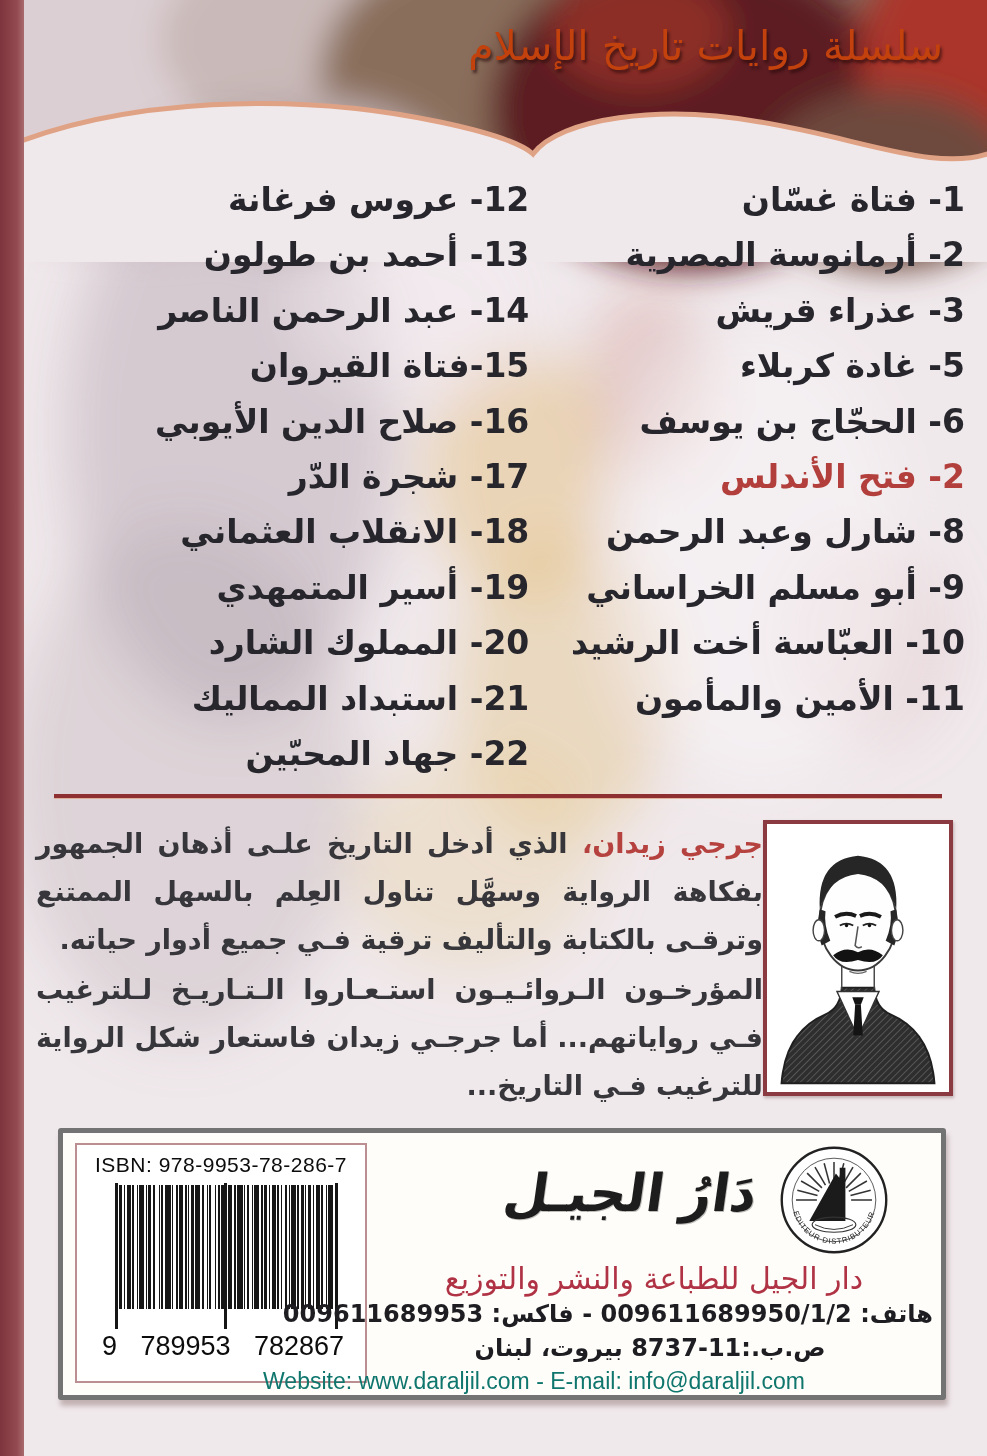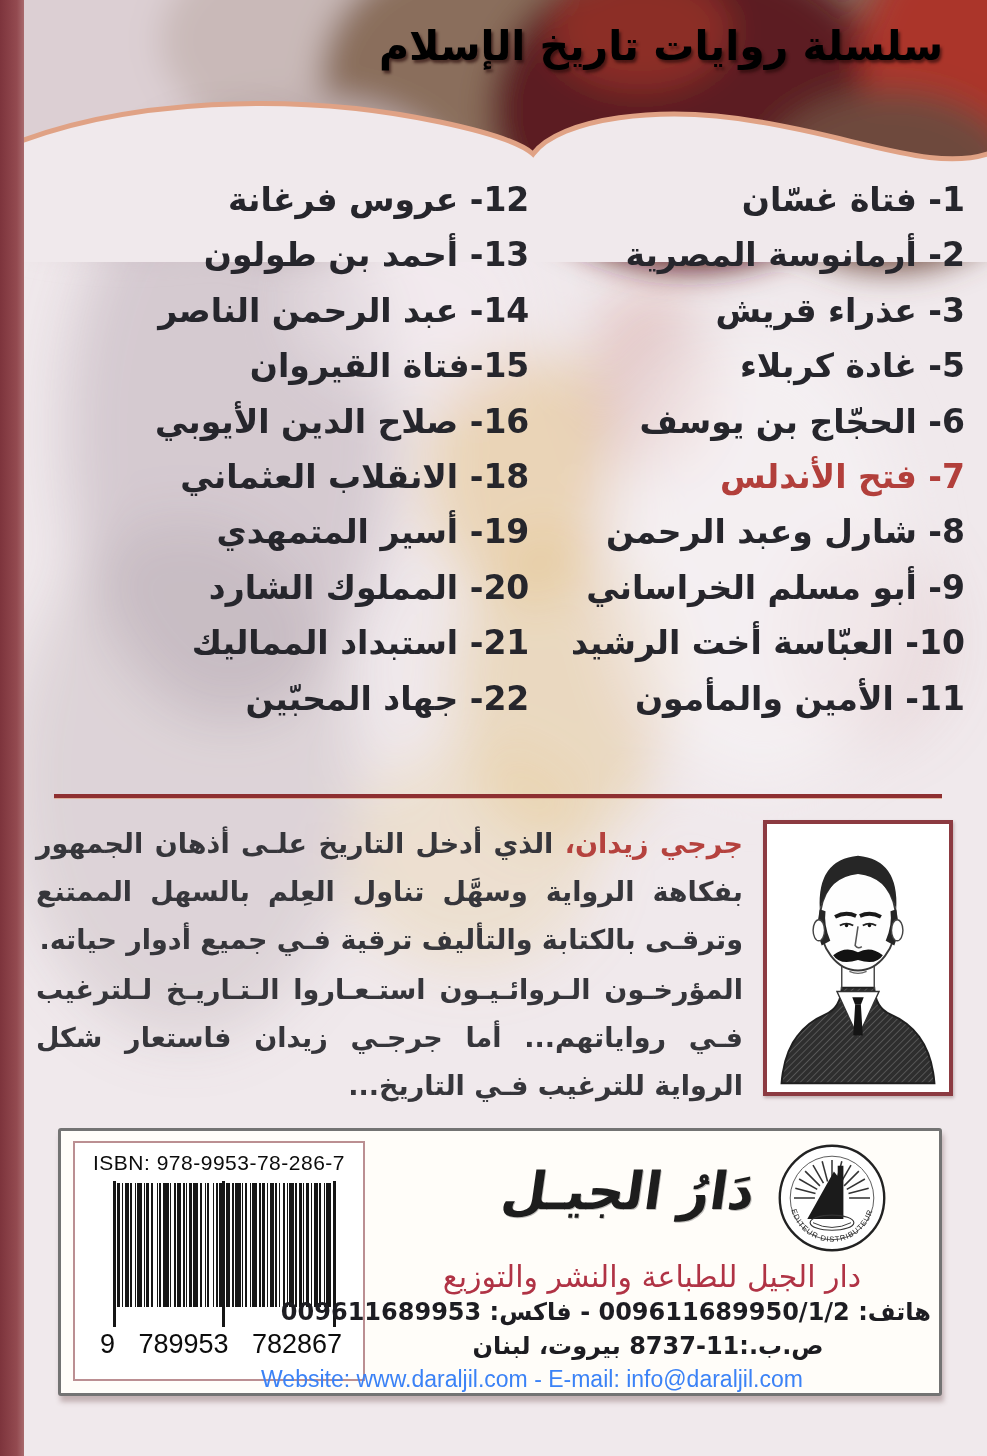--- a/index.html
+++ b/index.html
@@ -9,70 +9,70 @@
     font-family:"DejaVu Sans","Liberation Sans",sans-serif;
   }
   
   .spine{position:absolute;left:0;top:0;width:24px;height:1456px;
     background:linear-gradient(90deg,#7d343c,#934a50 70%,#a86a6d);z-index:6;}
   
   .bg{position:absolute;left:0;top:0;z-index:0;}
   
   .banner-title{
     position:absolute;top:22px;right:44px;z-index:10;direction:rtl;
-    color:#000000;font-size:41px;font-weight:bold;letter-spacing:1px;
+    color:#c2410c;font-size:41px;font-weight:normal;letter-spacing:1px;
     text-shadow:2px 3px 3px rgba(40,10,10,.65);white-space:nowrap;
   }
   
   .cols{position:absolute;top:172px;left:38px;right:22px;z-index:10;display:flex;direction:rtl;}
   .col{display:flex;flex-direction:column;}
   .col.right{width:47%;}
   .col.left{width:53%;}
   .li{
     direction:rtl;text-align:right;white-space:nowrap;
     height:55.4px;line-height:55.4px;
     font-size:33px;font-weight:bold;color:#26262c;
     padding-left:6px;
   }
   .li.hot{color:#b23f3b;}
   
   .sep{position:absolute;left:54px;top:794px;width:888px;height:4px;
     background:#8e2f31;z-index:10;box-shadow:0 1px 0 rgba(220,160,130,.7);}
   
   .bio{position:absolute;top:820px;left:36px;right:34px;z-index:10;
-    display:flex;direction:rtl;gap:20px;align-items:flex-start;}
+    display:flex;direction:rtl;align-items:flex-start;}
   .portrait-frame{
     flex:0 0 auto;width:172px;height:258px;background:#fff;
     border:4px solid #8c3a41;padding:5px;box-shadow:1px 2px 3px rgba(120,90,90,.4);}
   .bio-text{flex:1;direction:rtl;text-align:justify;color:#36363b;
     font-size:27px;line-height:48px;font-weight:bold;}
   .bio-text p{margin:0 0 2px 0;}
   .bio-lead{color:#b5423e;}
   
   .footer-box{position:absolute;left:58px;top:1128px;width:878px;height:262px;
-    background:#fffdf9;border:3px solid #737373;border-radius:3px;z-index:10;
+    background:#fffdf9;border:5px solid #737373;border-radius:3px;z-index:10;
     box-shadow:2px 6px 5px rgba(140,110,110,.45);}
   .barcode-panel{position:absolute;left:12px;top:10px;width:288px;height:236px;
     border:2px solid #bb8f92;background:#fff;text-align:center;}
   .isbn{margin-top:8px;font-family:"Liberation Sans","DejaVu Sans",sans-serif;
     font-size:21px;color:#0c0c0c;letter-spacing:.5px;}
   .footer-right{position:absolute;left:312px;top:4px;right:8px;bottom:4px;}
   .seal{position:absolute;right:42px;top:6px;width:114px;height:114px;}
   .calligraphy{position:absolute;right:176px;top:26px;direction:rtl;
     font-size:52px;font-weight:bold;color:#1d1d1d;transform:skewX(-8deg);
     text-shadow:1px 1px 0 rgba(0,0,0,.25);white-space:nowrap;}
   .pub-line{position:absolute;left:0;right:0;top:124px;text-align:center;direction:rtl;
     color:#b03345;font-size:30px;font-weight:normal;white-space:nowrap;}
   .phone-line{position:absolute;left:0;right:0;top:163px;text-align:center;direction:rtl;
     color:#1d1d22;font-size:24px;font-weight:bold;white-space:nowrap;}
   .pobox-line{position:absolute;left:0;right:8px;top:197px;text-align:center;direction:rtl;
     color:#1d1d22;font-size:24px;font-weight:bold;white-space:nowrap;}
   .web-line{position:absolute;left:-240px;right:0;top:231px;text-align:center;direction:ltr;
     font-family:"Liberation Sans","DejaVu Sans",sans-serif;
-    color:#3b82f6;font-size:23px;white-space:nowrap;}
+    color:#0f766e;font-size:23px;white-space:nowrap;}
 </style>
 </head>
 <body>
 
 <div class="page">
 
   <svg class="bg" width="987" height="1456" viewBox="0 0 987 1456" aria-hidden="true">
     <defs>
       <filter id="b1" x="-40%" y="-40%" width="180%" height="180%">
           <feGaussianBlur stdDeviation="16"></feGaussianBlur>
@@ -123,32 +123,33 @@
 
   <div class="banner-title">سلسلة روايات تاريخ الإسلام</div>
 
   <div class="cols">
     <div class="col right">
       <div class="li">1- فتاة غسّان</div>
       <div class="li">2- أرمانوسة المصرية</div>
       <div class="li">3- عذراء قريش</div>
       <div class="li">5- غادة كربلاء</div>
       <div class="li">6- الحجّاج بن يوسف</div>
-      <div class="li hot">7- فتح الأندلس</div>
+      <div class="li hot">2- فتح الأندلس</div>
       <div class="li">8- شارل وعبد الرحمن</div>
       <div class="li">9- أبو مسلم الخراساني</div>
       <div class="li">10- العبّاسة أخت الرشيد</div>
       <div class="li">11- الأمين والمأمون</div>
     </div>
     <div class="col left">
       <div class="li">12- عروس فرغانة</div>
       <div class="li">13- أحمد بن طولون</div>
       <div class="li">14- عبد الرحمن الناصر</div>
       <div class="li">15-فتاة القيروان</div>
       <div class="li">16- صلاح الدين الأيوبي</div>
+      <div class="li">17- شجرة الدّر</div>
       <div class="li">18- الانقلاب العثماني</div>
       <div class="li">19- أسير المتمهدي</div>
       <div class="li">20- المملوك الشارد</div>
       <div class="li">21- استبداد المماليك</div>
       <div class="li">22- جهاد المحبّين</div>
     </div>
   </div>
 
   <div class="sep"></div>
 

